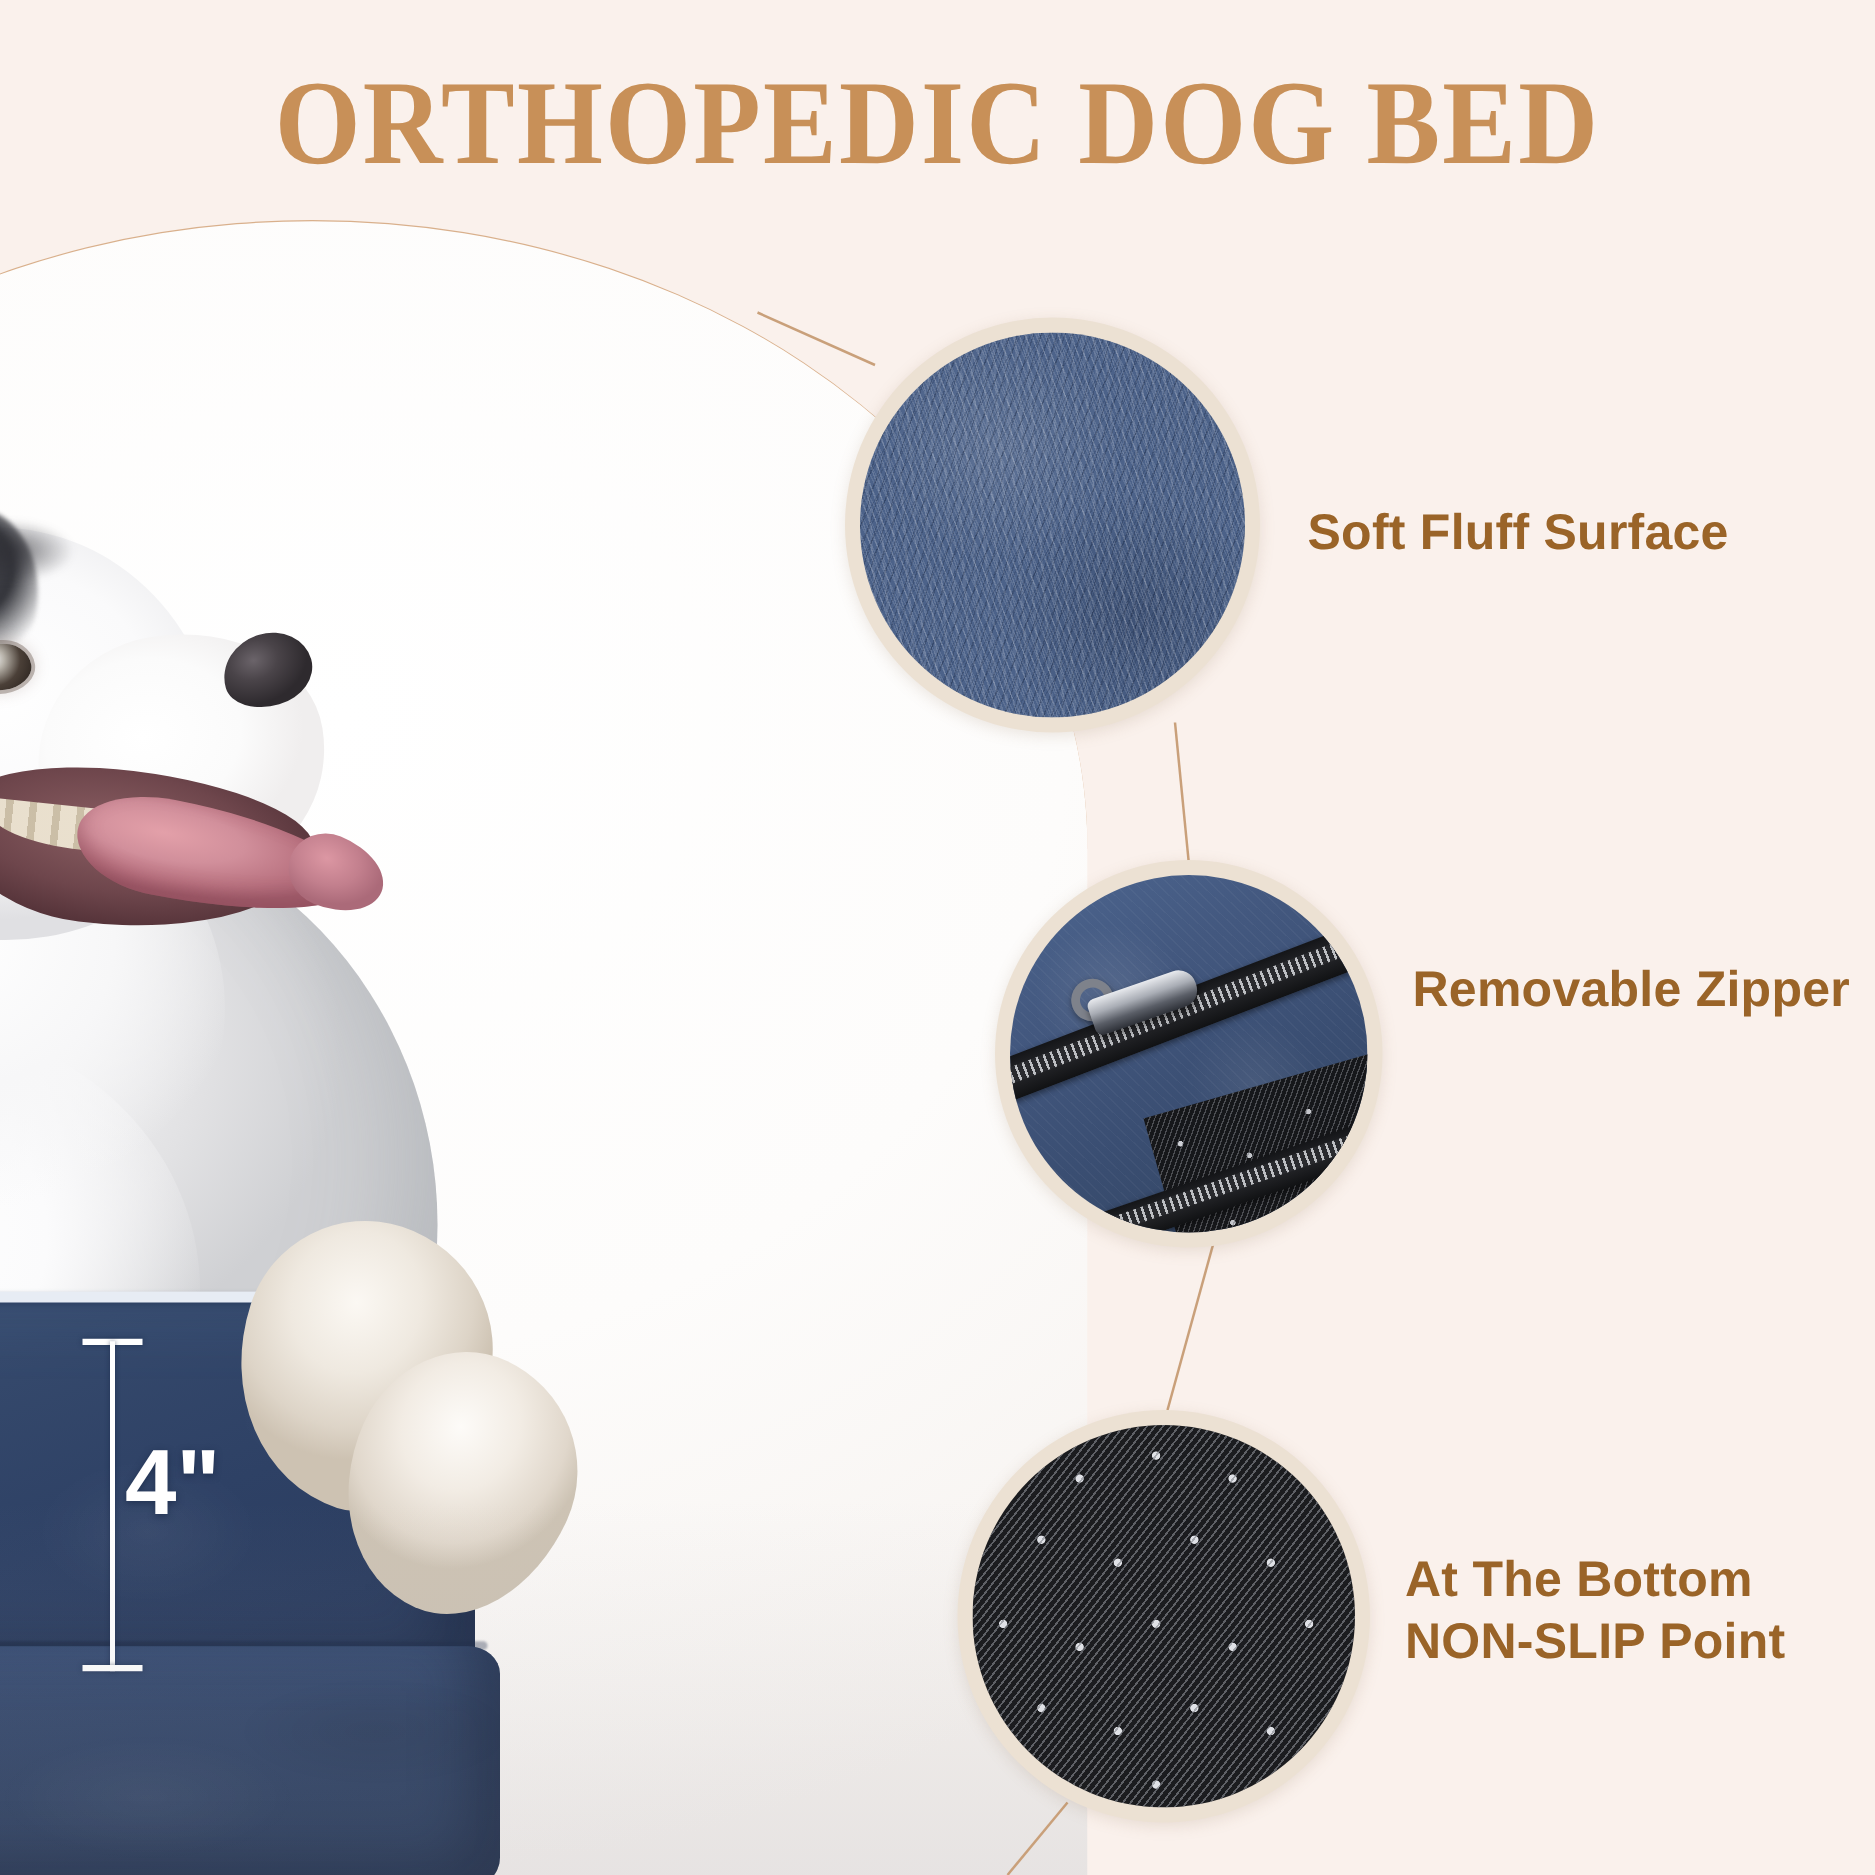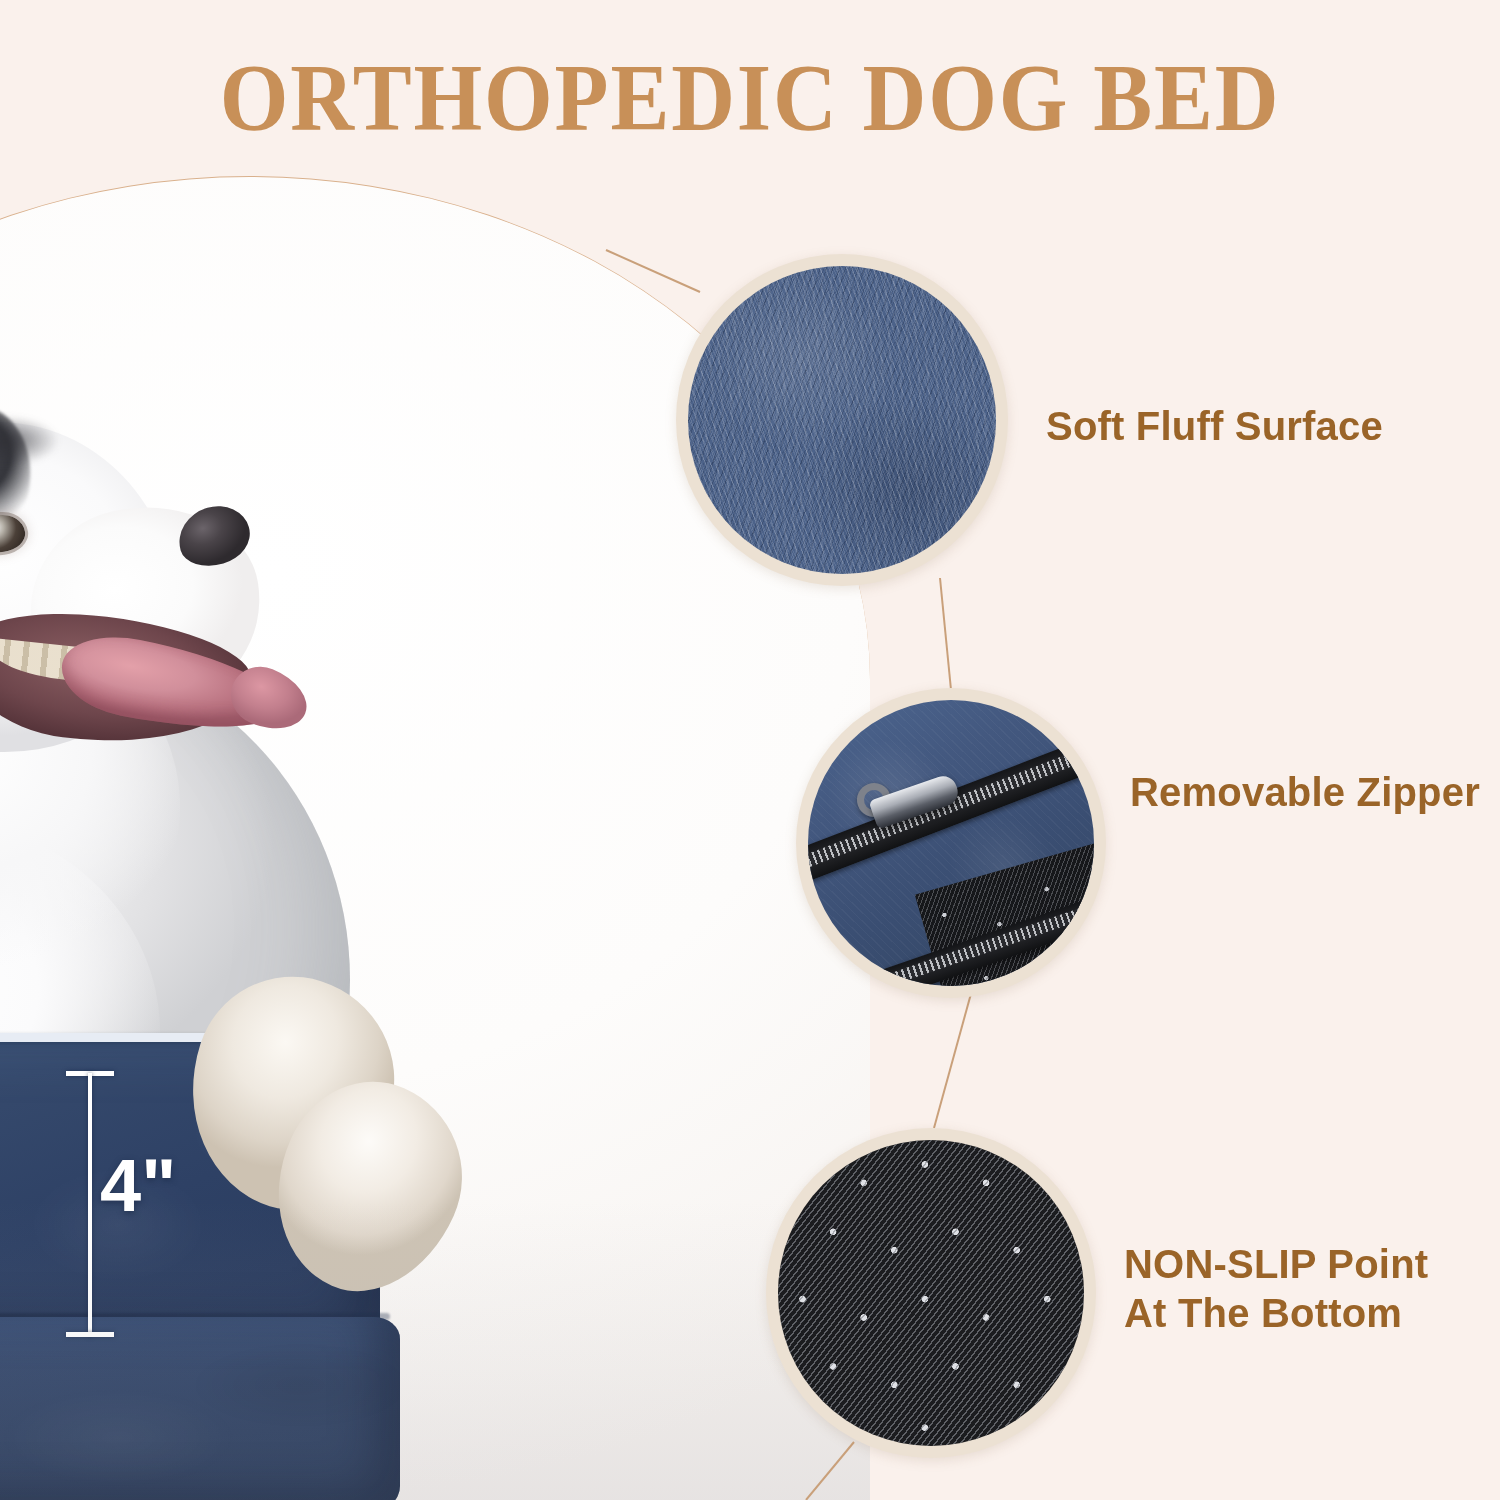--- a/index.html
+++ b/index.html
@@ -509,17 +509,17 @@
   <div class="callout-label" id="label-zipper">
     <div class="callout-title">Removable Zipper</div>
   </div>
 
   <div class="callout-circle" id="circle-nonslip">
     <div class="callout-inner">
       <div id="nonslip-tex"></div>
     </div>
   </div>
   <div class="callout-label" id="label-nonslip">
+    <div class="callout-title">At The Bottom</div>
     <div class="callout-title">NON-SLIP Point</div>
-    <div class="callout-title">At The Bottom</div>
   </div>
 
 </div>
 
 </body></html>

